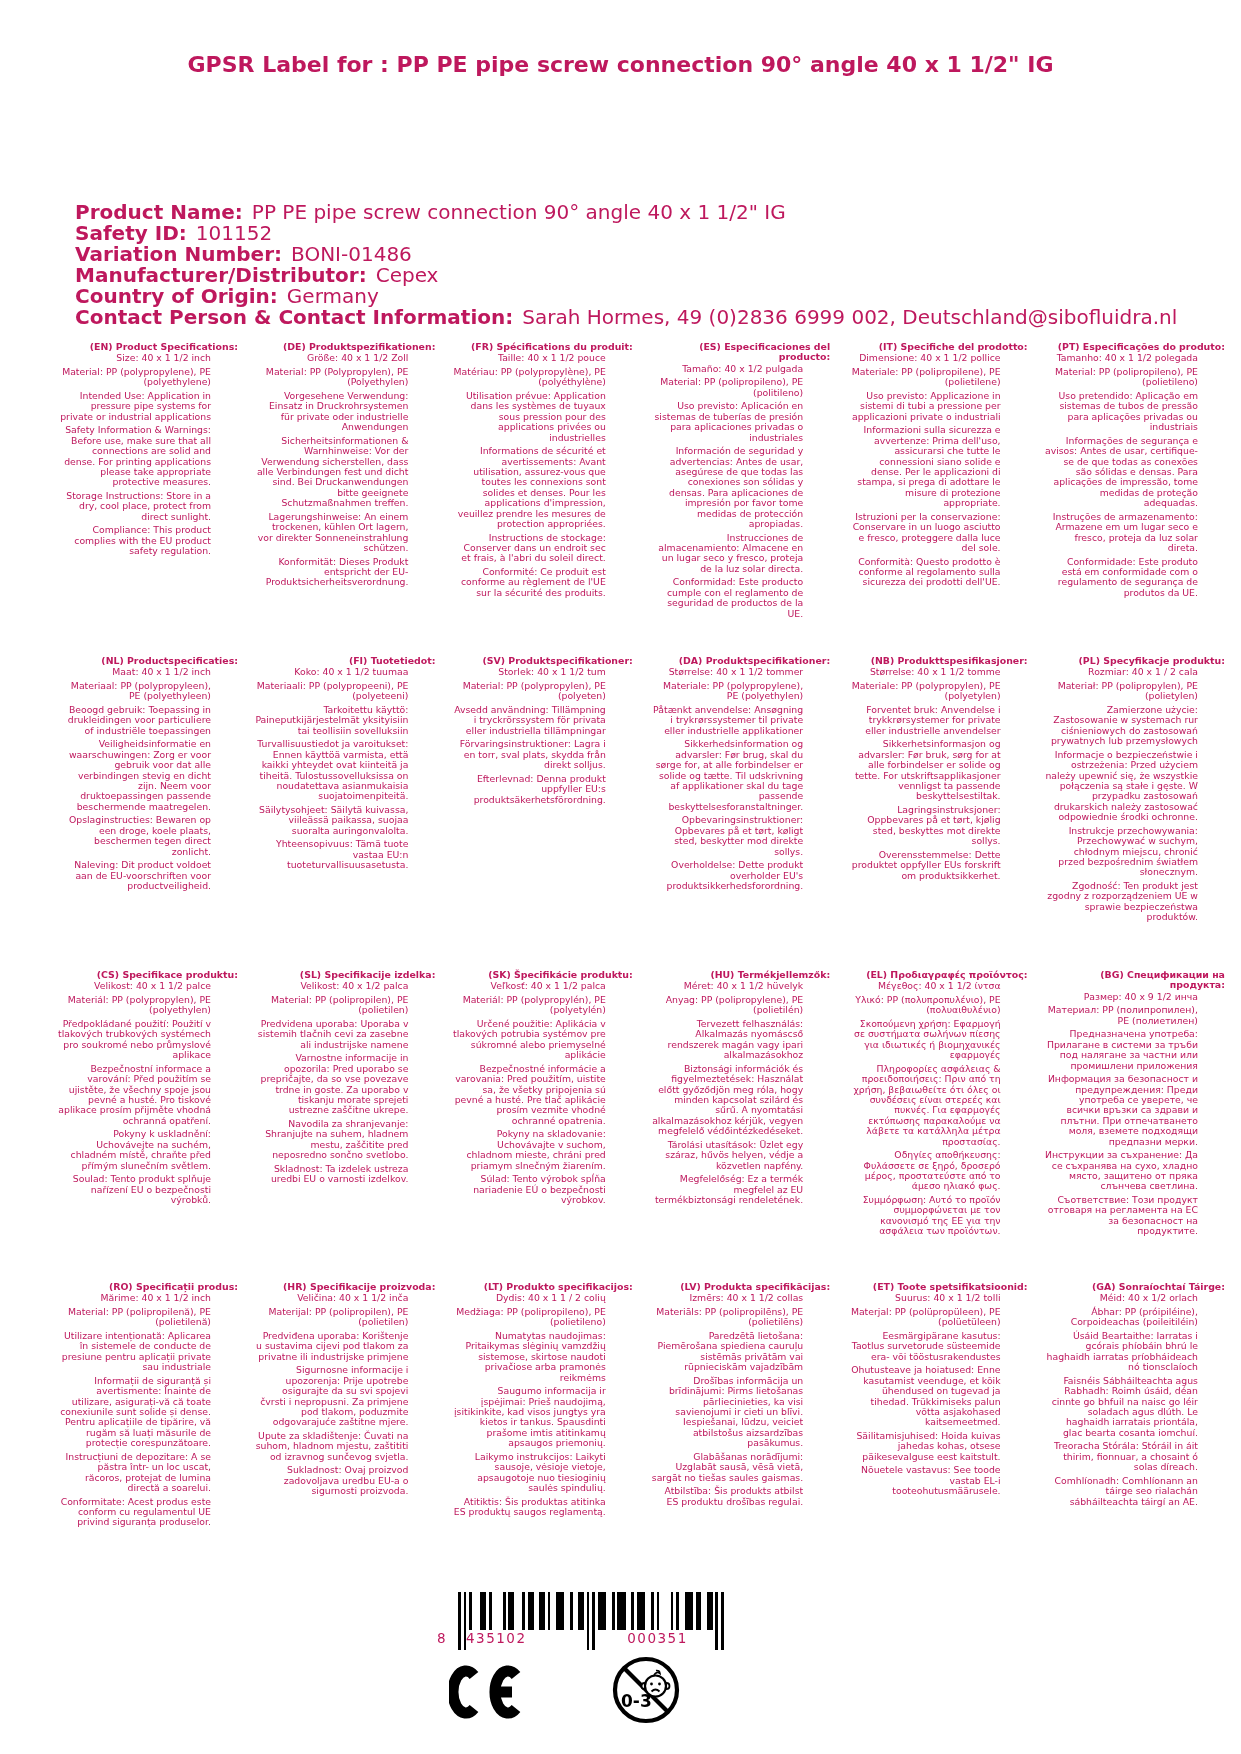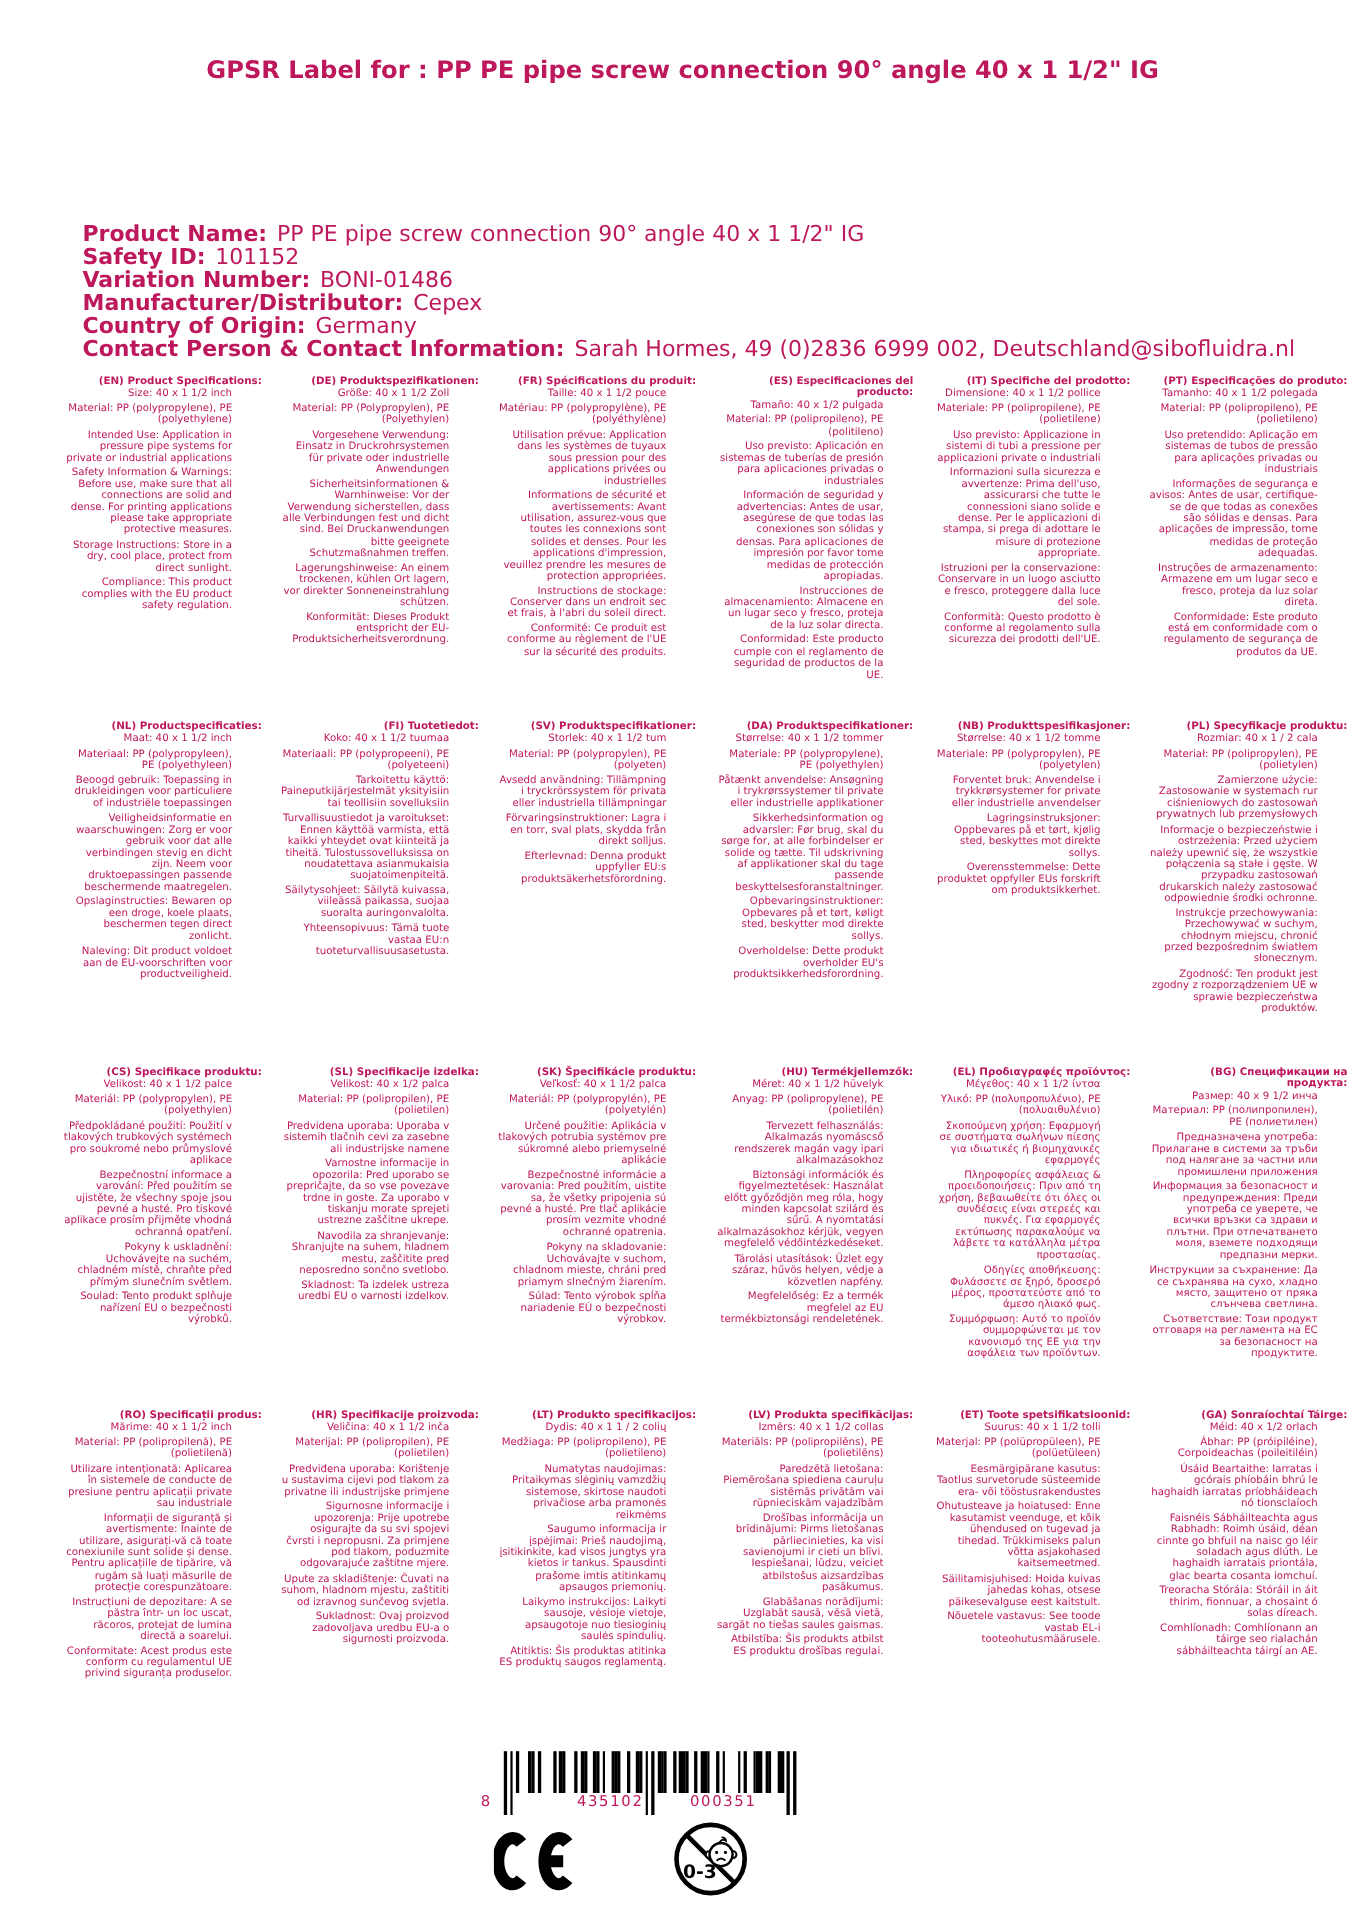--- a/index.html
+++ b/index.html
@@ -28,21 +28,21 @@
   .block-heading { font-weight:bold; font-size:9.4px; margin:0 0 1px 0; max-width:180px; }
   .block-para { margin:0 0 3.2px 0; max-width:153px; }
   
   .barcode { position:absolute; left:437px; top:1592px; width:300px; height:60px; }
   .barcode-bars { position:absolute; left:21px; top:0; display:flex; }
   .module { width:2.81px; height:38px; }
   .module.bar { background:#000; }
   .module.guard { height:58px; }
   .bc-num { position:absolute; top:39px; font-size:13.5px; line-height:15px; }
   .bc-left { left:0; }
-  .bc-g1 { left:29px; width:119px; text-align:right; letter-spacing:1.5px; }
+  .bc-g1 { left:29px; width:119px; text-align:left; letter-spacing:1.5px; }
   .bc-g2 { left:161px; width:119px; text-align:center; letter-spacing:1.5px; }
   
   .ce-mark { position:absolute; left:449px; top:1663px; }
   .age-warning { position:absolute; left:610px; top:1653px; }
 </style>
 </head>
 <body>
 
 <div class="page">
 
@@ -189,20 +189,21 @@
           <p class="block-para">Overholdelse: Dette produkt overholder EU's produktsikkerhedsforordning.</p>
         </div>
     </div>
 
     <div class="spec-block">
       <p class="block-heading">(NB) Produkttspesifikasjoner:</p>
       <div class="block-body">
           <p class="block-para">Størrelse: 40 x 1 1/2 tomme</p>
           <p class="block-para">Materiale: PP (polypropylen), PE (polyetylen)</p>
           <p class="block-para">Forventet bruk: Anvendelse i trykkrørsystemer for private eller industrielle anvendelser</p>
+          <p class="block-para">Sikkerhetsinformasjon og advarsler: Før bruk, sørg for at alle forbindelser er solide og tette. For utskriftsapplikasjoner vennligst ta passende beskyttelsestiltak.</p>
           <p class="block-para">Lagringsinstruksjoner: Oppbevares på et tørt, kjølig sted, beskyttes mot direkte sollys.</p>
           <p class="block-para">Overensstemmelse: Dette produktet oppfyller EUs forskrift om produktsikkerhet.</p>
         </div>
     </div>
 
     <div class="spec-block">
       <p class="block-heading">(PL) Specyfikacje produktu:</p>
       <div class="block-body">
           <p class="block-para">Rozmiar: 40 x 1 / 2 cala</p>
           <p class="block-para">Materiał: PP (polipropylen), PE (polietylen)</p>

